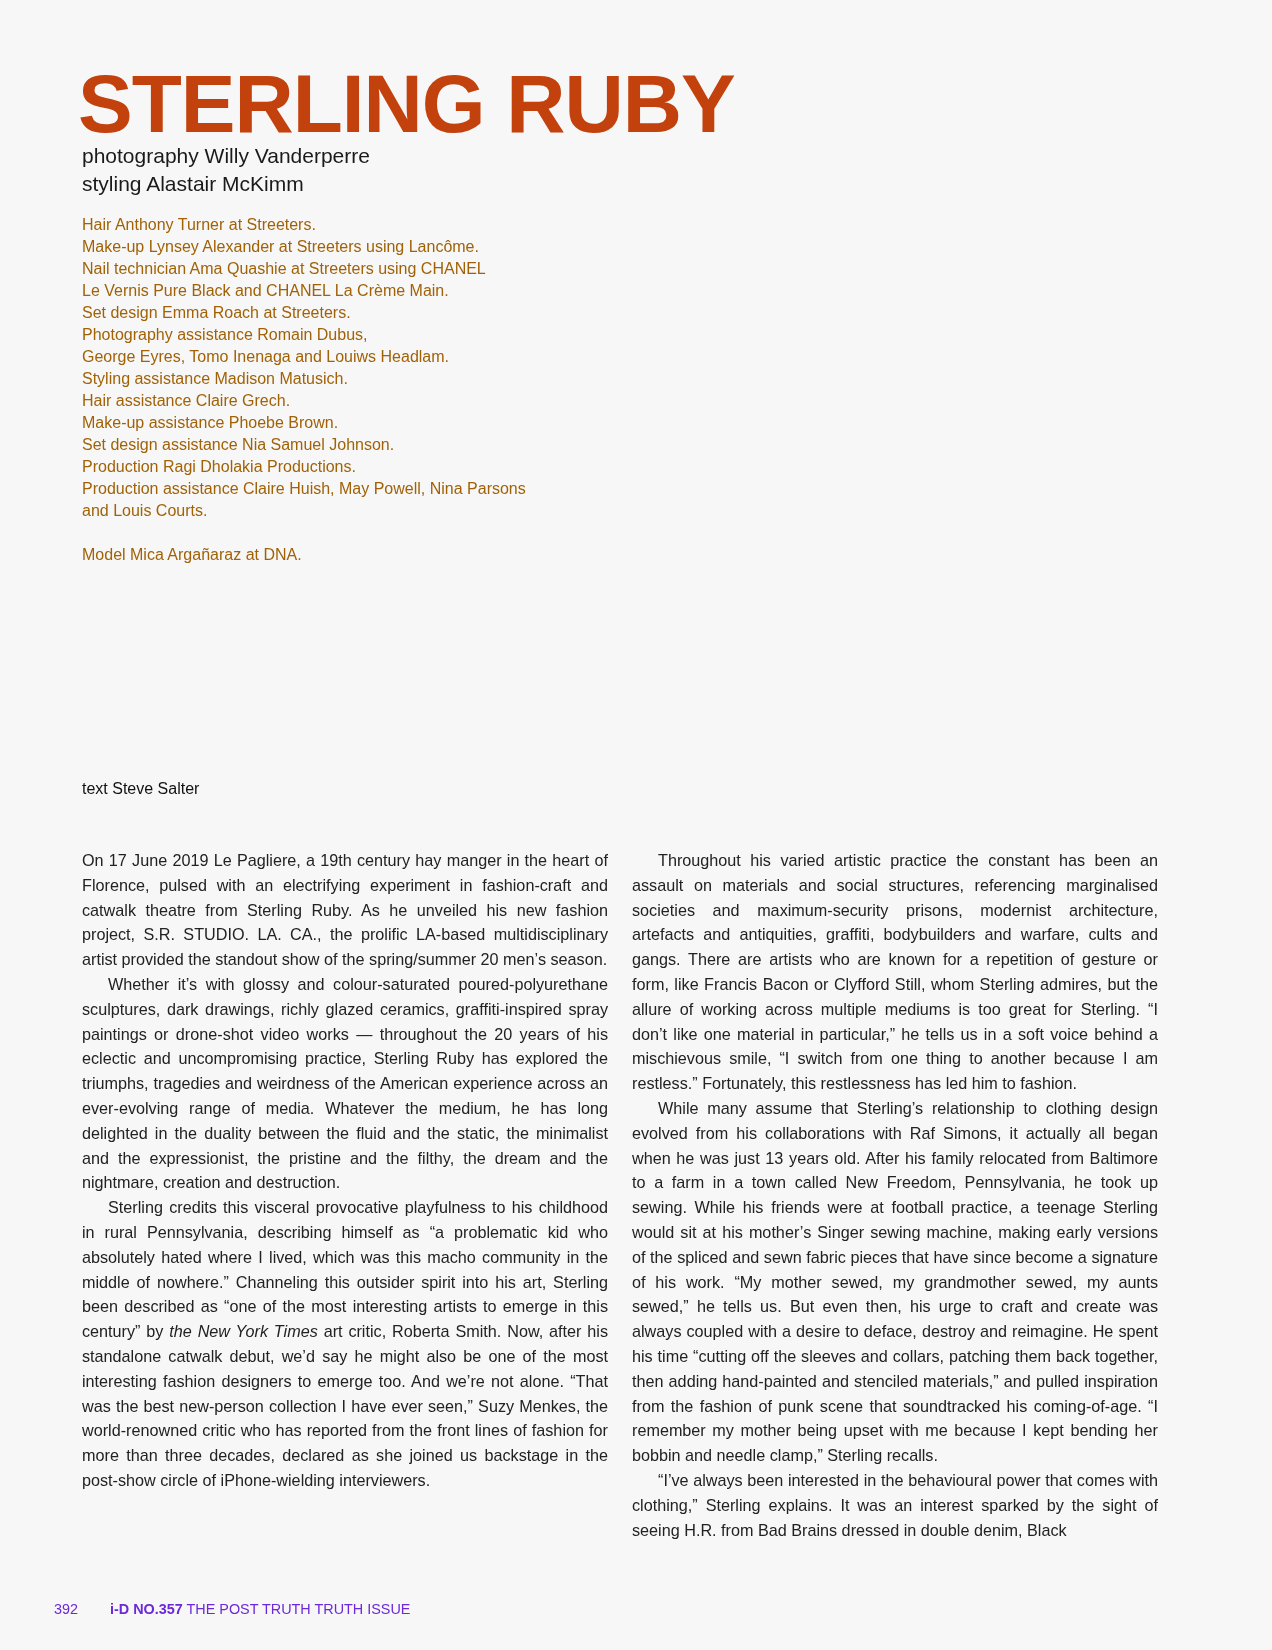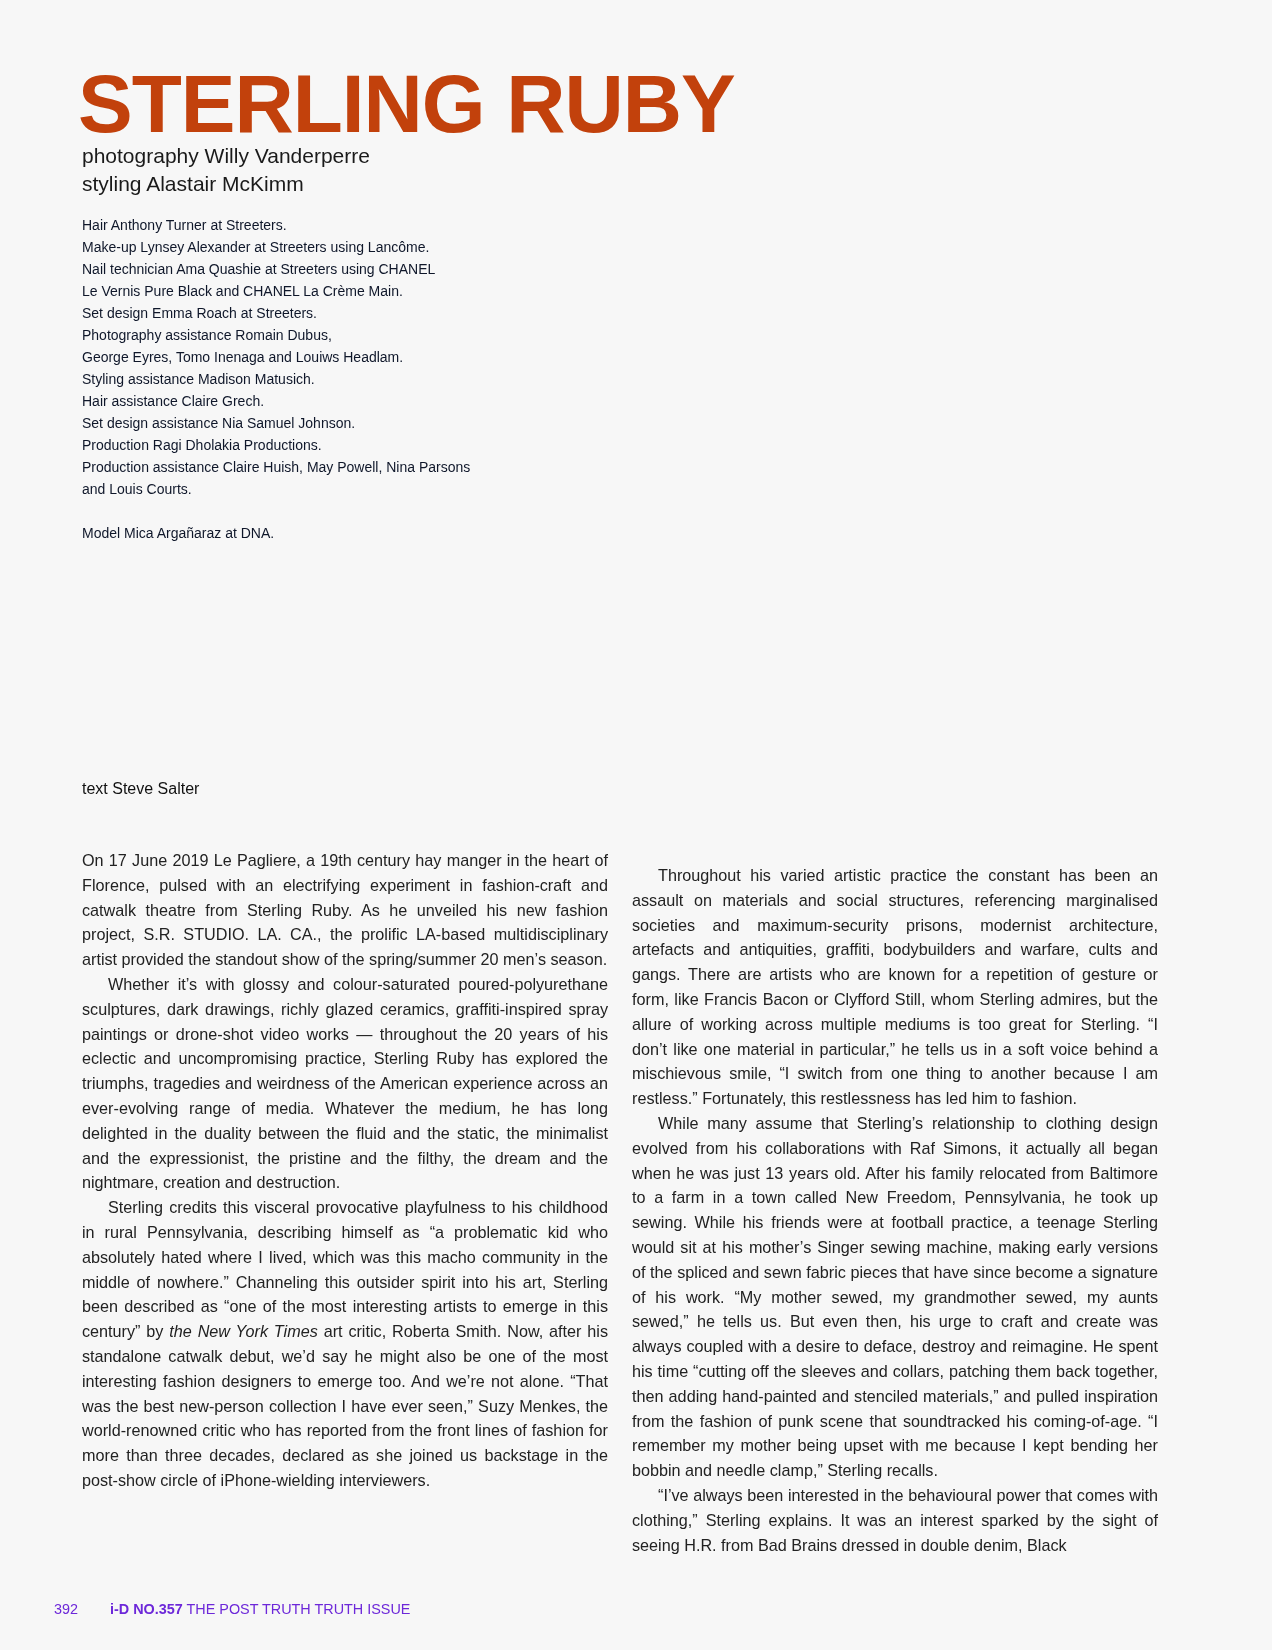--- a/index.html
+++ b/index.html
@@ -35,23 +35,23 @@
       top: 142px;
       font-size: 21px;
       line-height: 28px;
       color: #1a1a1a;
     }
     .byline div { white-space: nowrap; }
     .credits {
       position: absolute;
       left: 82px;
       top: 214px;
-      font-size: 14px;
+      font-size: 16px;
       line-height: 22px;
-      color: #0f172a;
+      color: #a16207;
     }
     .credits div { white-space: nowrap; min-height: 22px; }
     .text-credit {
       position: absolute;
       left: 82px;
       top: 776px;
       font-size: 16px;
       line-height: 26px;
       font-weight: 400;
       color: #111;
@@ -60,21 +60,21 @@
       position: absolute;
       top: 848px;
       width: 526px;
       font-size: 16.2px;
       line-height: 24.8px;
       color: #222;
       text-align: justify;
       hyphens: none;
     }
     .column.left { left: 82px; }
-    .column.right { left: 632px; margin-top: 15px; }
+    .column.right { left: 632px; }
     .column p {
       margin: 0;
       text-indent: 26px;
     }
     .column p.first { text-indent: 0; }
     .column em { font-style: italic; }
     .footer {
       position: absolute;
       left: 54px;
       top: 1600px;
@@ -99,20 +99,21 @@
 <div class="credits">
   <div>Hair Anthony Turner at Streeters.</div>
   <div>Make-up Lynsey Alexander at Streeters using Lancôme.</div>
   <div>Nail technician Ama Quashie at Streeters using CHANEL</div>
   <div>Le Vernis Pure Black and CHANEL La Crème Main.</div>
   <div>Set design Emma Roach at Streeters.</div>
   <div>Photography assistance Romain Dubus,</div>
   <div>George Eyres, Tomo Inenaga and Louiws Headlam.</div>
   <div>Styling assistance Madison Matusich.</div>
   <div>Hair assistance Claire Grech.</div>
+  <div>Make-up assistance Phoebe Brown.</div>
   <div>Set design assistance Nia Samuel Johnson.</div>
   <div>Production Ragi Dholakia Productions.</div>
   <div>Production assistance Claire Huish, May Powell, Nina Parsons</div>
   <div>and Louis Courts.</div>
   <div></div>
   <div>Model Mica Argañaraz at DNA.</div>
 </div>
 
 <div class="text-credit">text Steve Salter</div>
 

